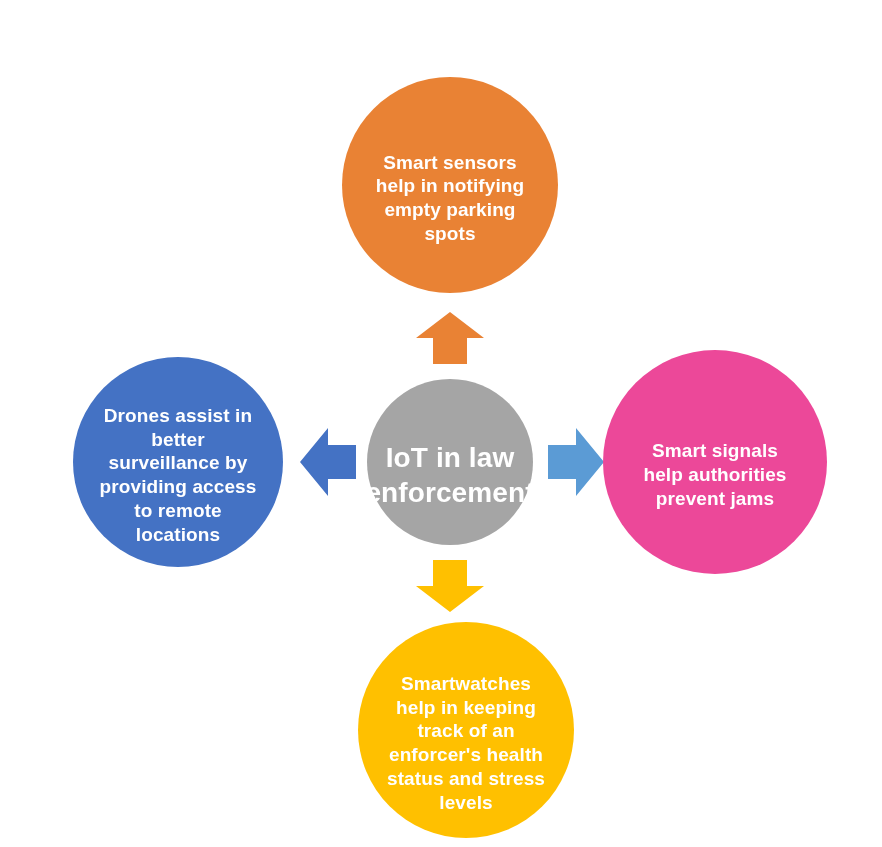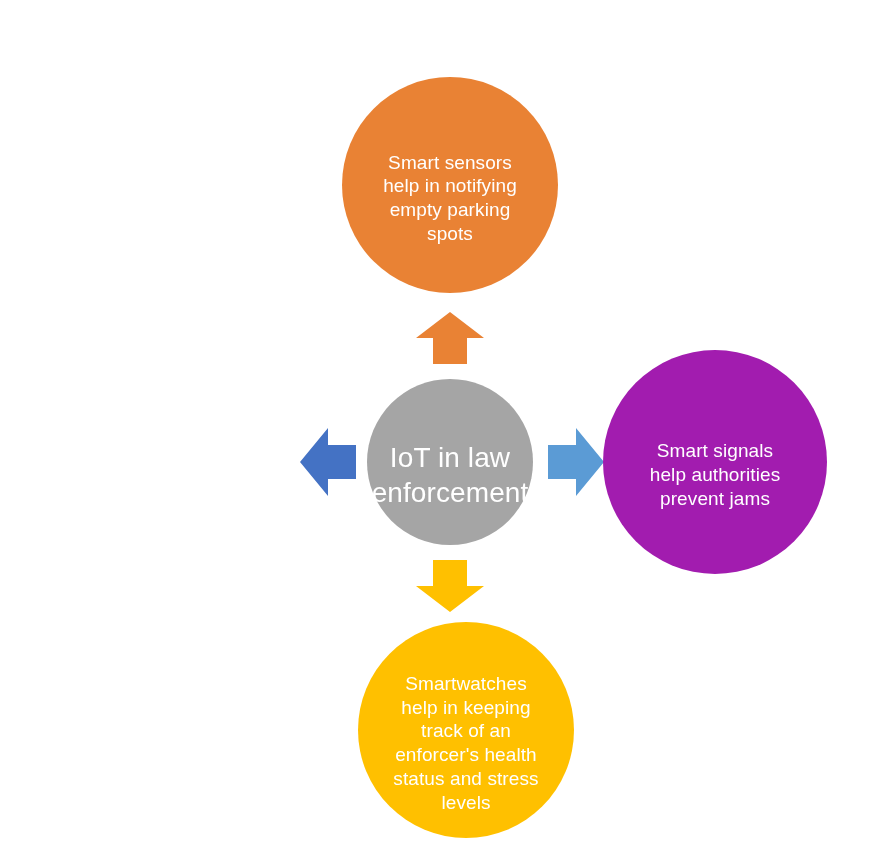--- a/index.html
+++ b/index.html
@@ -22,21 +22,21 @@
     position: absolute;
     border-radius: 50%;
     display: flex;
     align-items: center;
     justify-content: center;
     box-sizing: border-box;
     text-align: center;
   }
   .node-label {
     color: #ffffff;
-    font-weight: normal;
+    font-weight: bold;
     line-height: 1.25;
     letter-spacing: 0.1px;
     white-space: pre-line;
     padding: 0 6px;
     margin-top: 26px;
   }
 
   
   #node-center {
     left: 367px;
@@ -72,21 +72,21 @@
   #node-left .node-label {
     font-size: 19px;
   }
 
   
   #node-right {
     left: 603px;
     top: 350px;
     width: 224px;
     height: 224px;
-    background: #a21caf;
+    background: #ec4899;
   }
   #node-right .node-label {
     font-size: 19px;
   }
 
   
   #node-bottom {
     left: 358px;
     top: 622px;
     width: 216px;
@@ -150,18 +150,26 @@
 
   <div class="node" id="node-bottom">
     <span class="node-label">Smartwatches
 help in keeping
 track of an
 enforcer's health
 status and stress
 levels</span>
   </div>
 
+  <div class="node" id="node-left">
+    <span class="node-label">Drones assist in
+better
+surveillance by
+providing access
+to remote
+locations</span>
+  </div>
 
   <div class="node" id="node-center">
     <span class="node-label">IoT in law enforcement</span>
   </div>
 
 </div>
 
 </body></html>

